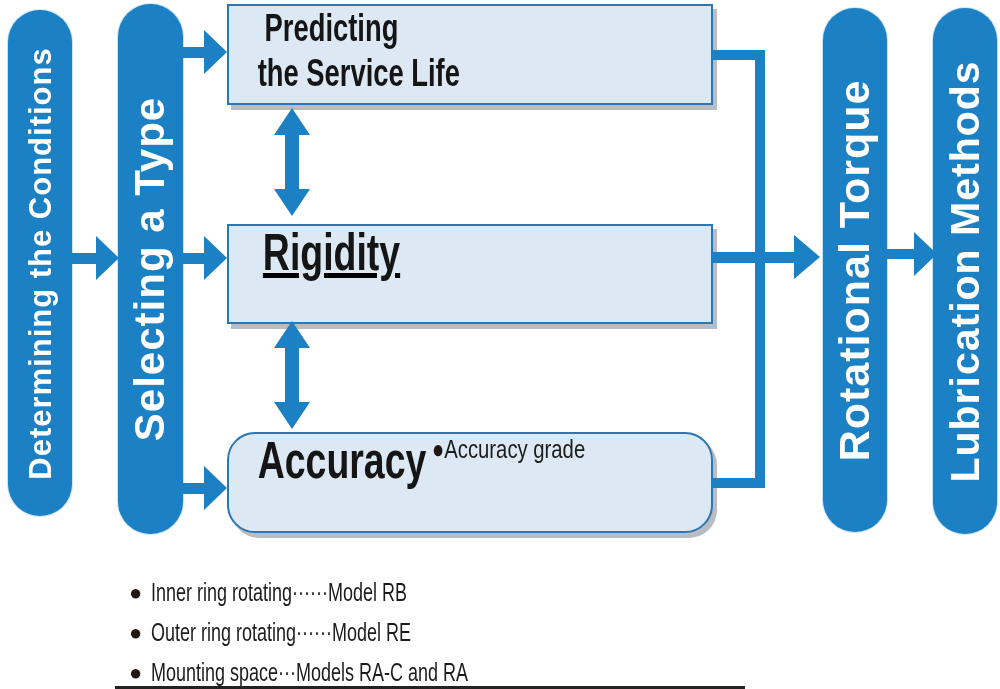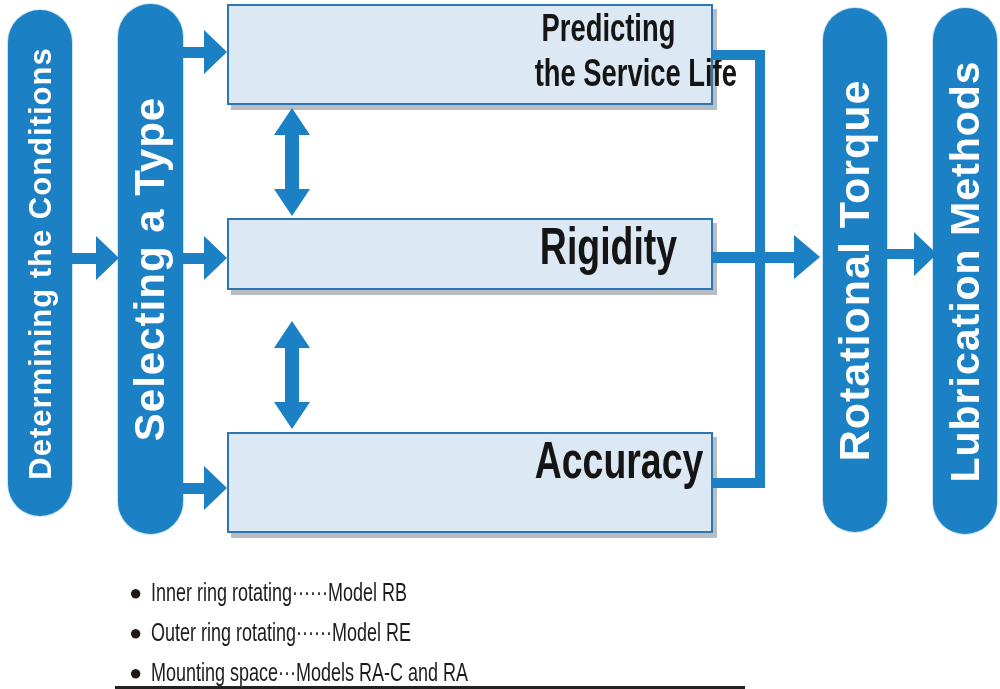--- a/index.html
+++ b/index.html
@@ -23,25 +23,25 @@
   #pill-selecting .vlabel{font-size:42px;}
   #pill-rotational{left:823px;top:8px;width:64px;height:524px;}
   #pill-rotational .vlabel{font-size:43px;}
   #pill-lubrication{left:933px;top:8px;width:64px;height:526px;}
   #pill-lubrication .vlabel{font-size:41px;}
   
   .pbox{
     position:absolute;left:227px;width:486px;background:#dce9f4;
     border:2px solid #2b76b3;box-sizing:border-box;
     box-shadow:4px 5px 0 rgba(125,135,147,.55);
-    display:flex;align-items:flex-end;flex-direction:column;
+    display:flex;align-items:flex-start;
   }
   #box-service-life{top:4px;height:101px;}
-  #box-rigidity{top:218px;height:72px;}
-  #box-accuracy{top:432px;height:101px;}
+  #box-rigidity{top:224px;height:100px;text-decoration:underline;}
+  #box-accuracy{top:432px;height:101px;border-radius:28px;}
   .box-title{
     width:205px;flex:0 0 205px;text-align:center;color:#151515;font-weight:bold;
     transform:scaleX(0.72);transform-origin:center;white-space:nowrap;
   }
   .title-two-line{font-size:38px;line-height:45px;}
   .title-big{font-size:52px;line-height:1;}
   .box-bullets{display:flex;flex-direction:column;gap:5px;margin-left:-2px;}
   .bullet-line{
     display:inline-block;font-size:26px;color:#1c1c1c;white-space:nowrap;
     transform:scaleX(0.78);transform-origin:left center;line-height:1.2;
@@ -90,20 +90,23 @@
       <div>the Service Life</div>
     </div>
   </div>
 
   <div class="pbox" id="box-rigidity">
     <div class="box-title title-big">Rigidity</div>
   </div>
 
   <div class="pbox" id="box-accuracy">
     <div class="box-title title-big">Accuracy</div>
+    <div class="box-bullets">
+      <span class="bullet-line"><span class="bullet-mark">●</span><span>Accuracy grade</span></span>
+    </div>
   </div>
 
   <div class="shaft" style="left:72px;top:253px;width:27px;height:11px;"></div>
   <div class="head head-right" style="left:96px;top:236px;"></div>
 
   <div class="shaft" style="left:179px;top:47px;width:28px;height:11px;"></div>
   <div class="head head-right" style="left:204px;top:30px;"></div>
 
   <div class="shaft" style="left:179px;top:253px;width:28px;height:11px;"></div>
   <div class="head head-right" style="left:204px;top:236px;"></div>

